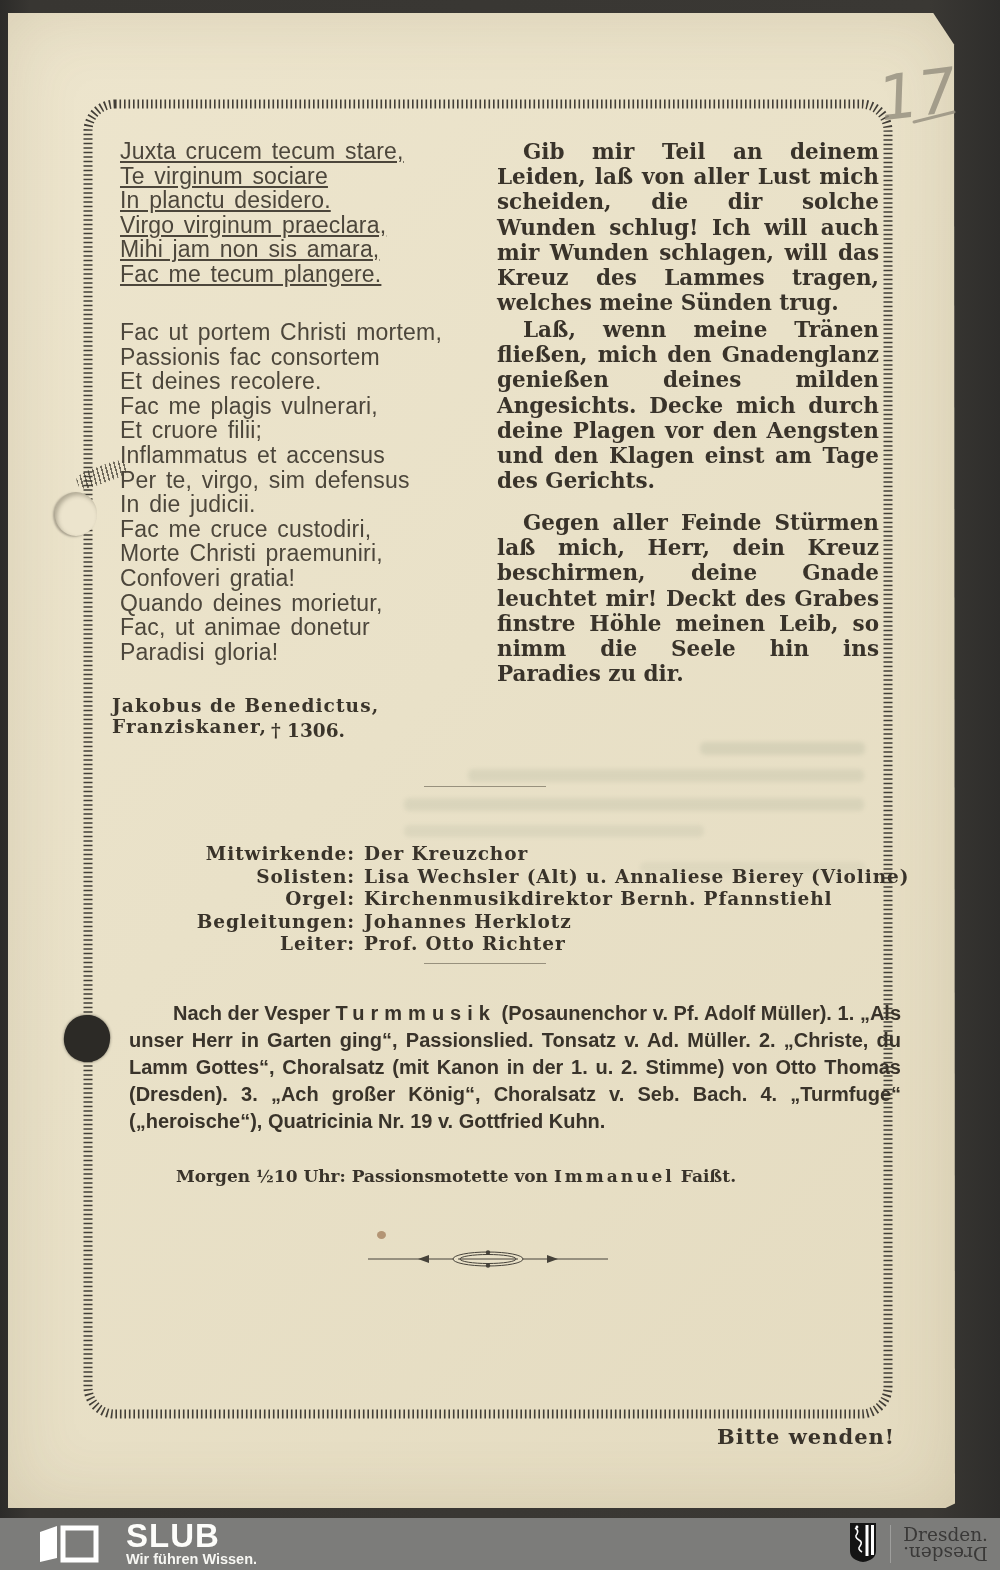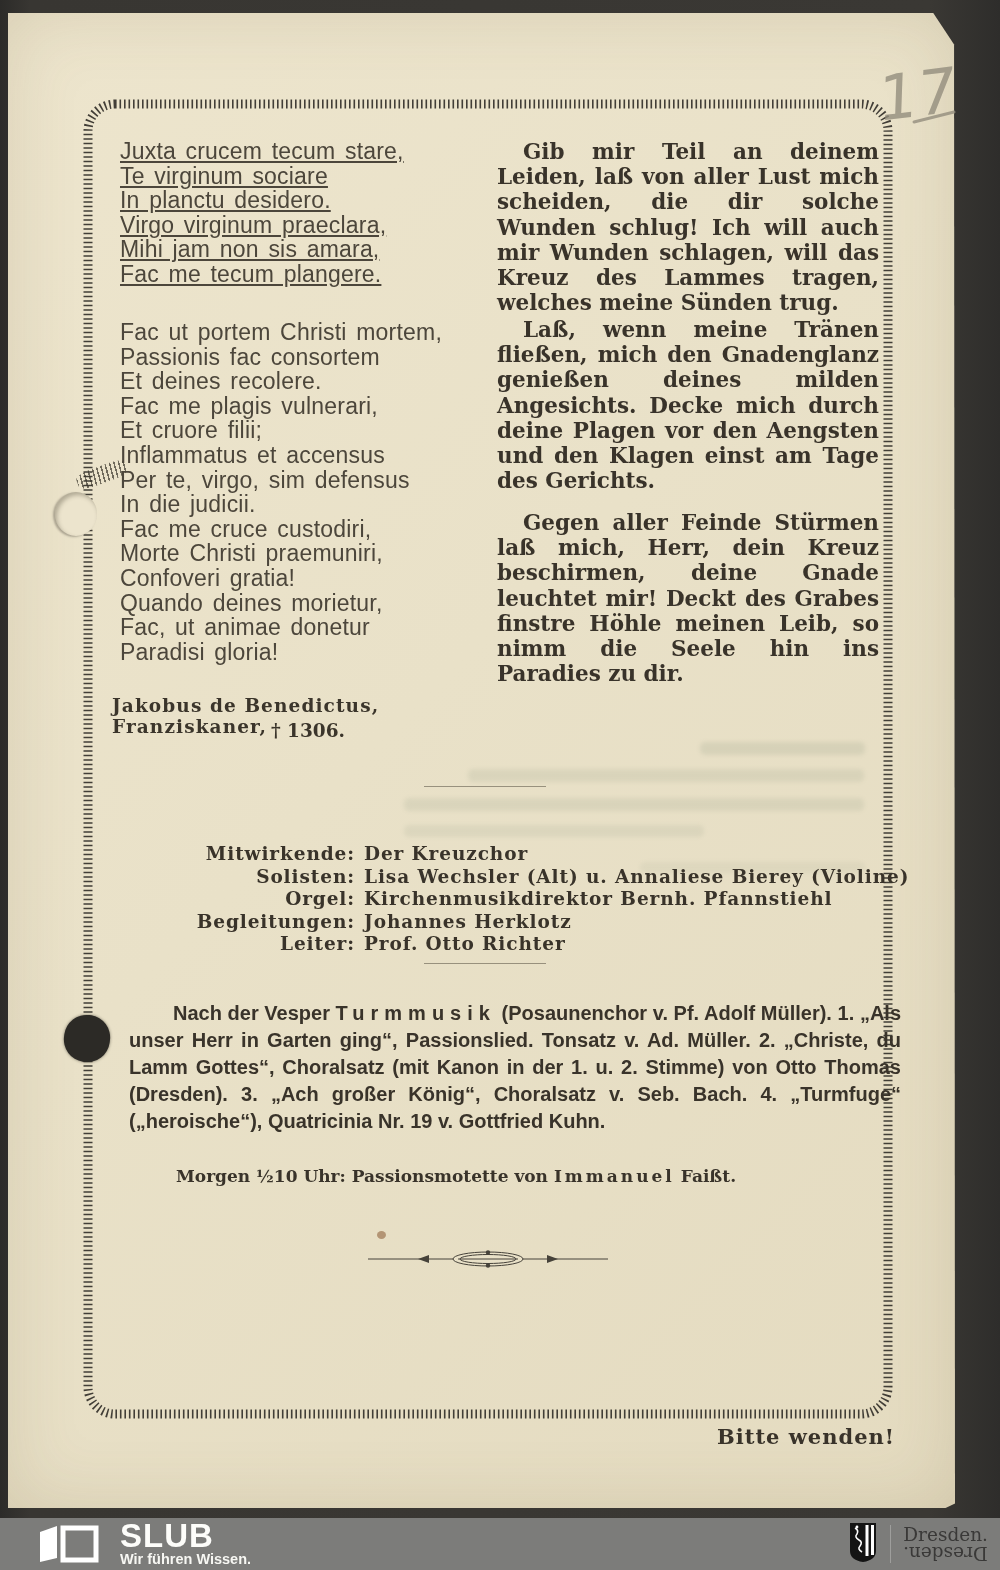--- a/index.html
+++ b/index.html
@@ -76,21 +76,21 @@
   .g3{left:404px;top:798px;width:460px;height:13px;opacity:.12;}
   .g4{left:404px;top:825px;width:300px;height:12px;opacity:.10;}
   .g5{left:640px;top:862px;width:225px;height:11px;opacity:.08;}
   .dot{position:absolute;left:377px;top:1231px;width:9px;height:8px;border-radius:50%;
        background:#8a5a34;opacity:.55;filter:blur(.5px);}
 
   
   .footer{position:absolute;left:0;top:1518px;width:1000px;height:52px;background:#7c7c7a;
           display:flex;align-items:center;}
   .slub-icon{margin-left:38px;display:flex;align-items:center;}
-  .brand-col{margin-left:20px;display:flex;flex-direction:column;justify-content:center;}
+  .brand-col{margin-left:26px;display:flex;flex-direction:column;justify-content:center;}
   .brand{font-family:"Liberation Sans",sans-serif;font-weight:bold;font-size:33px;
          color:#fdfdfa;letter-spacing:1px;line-height:30px;}
   .tagline{font-family:"Liberation Sans",sans-serif;font-weight:bold;font-size:14.5px;
            color:#f7f7f3;line-height:16px;}
   .footer-right{margin-left:auto;margin-right:12px;display:flex;align-items:center;gap:12px;}
   .dd-divider{width:1px;height:38px;background:#9e9e9c;}
   .city-col{display:flex;flex-direction:column;align-items:center;}
   .city{font-family:"DejaVu Serif",serif;font-size:18.5px;color:#3a3938;line-height:18px;}
   .city.mirror{transform:rotate(180deg);}
 </style>

